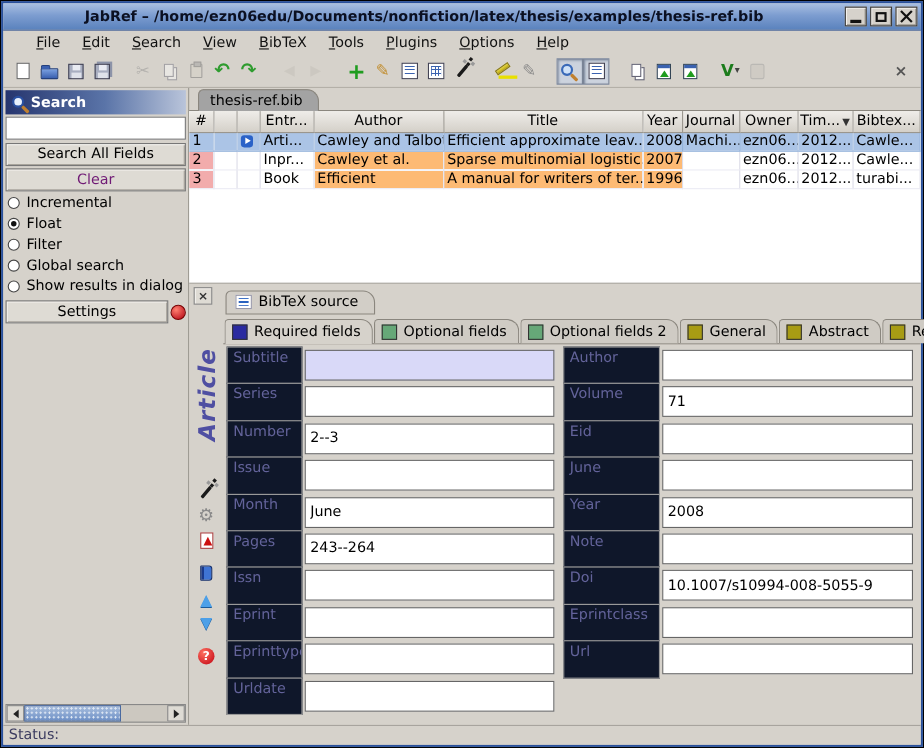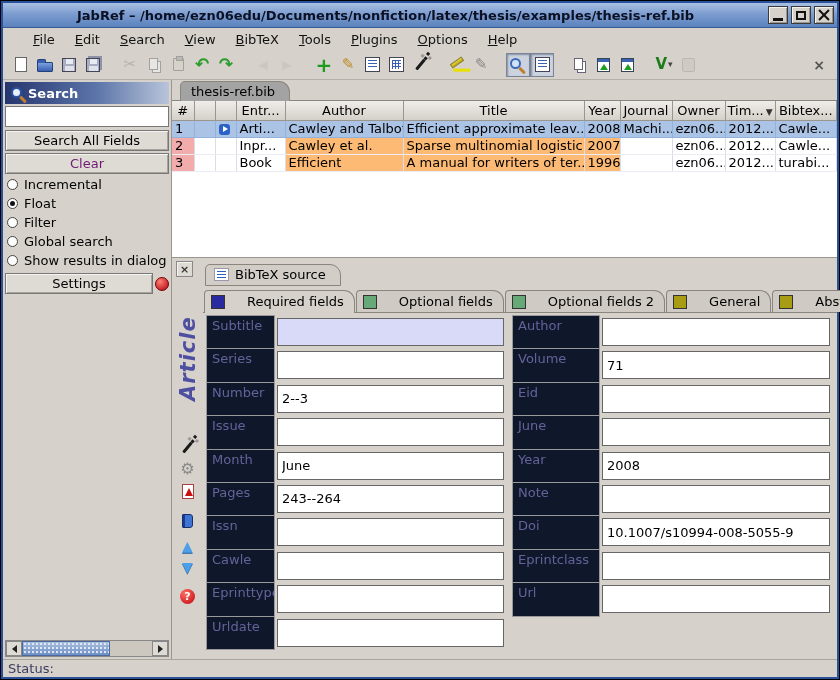--- a/index.html
+++ b/index.html
@@ -114,21 +114,21 @@
   .i-pdf::after{content:"";position:absolute;left:2px;top:3px;border-bottom:8px solid #cc1010;border-left:4px solid transparent;border-right:4px solid transparent;}
   .i-book{width:11px;height:14px;background:linear-gradient(90deg,#1a3a8c 2px,#3f74d4 2px);border:1px solid #16306e;border-radius:1px 3px 3px 1px;}
   .i-help{width:15px;height:15px;border-radius:50%;background:radial-gradient(circle at 35% 30%,#ff7060,#c00010);color:#fff;font-weight:bold;font-size:11px;display:flex;align-items:center;justify-content:center;}
 
   .ed-right{flex:1;display:flex;flex-direction:column;min-width:0;}
   .ed-top{height:28px;flex:none;display:flex;align-items:flex-end;padding-left:2px;}
   .srctab{border:1px solid #8a867e;border-radius:5px 11px 0 0;background:#d2cec7;padding:2px 14px 3px 8px;display:flex;align-items:center;gap:6px;}
   .srcicon{width:15px;height:13px;background:#fff;border:1px solid #99a;display:inline-block;}
   .srcicon::after{content:"";display:block;margin:2px;height:7px;background:repeating-linear-gradient(#2a62c0 0 1px,transparent 1px 3px);}
   .ed-tabs2{height:27px;flex:none;display:flex;align-items:flex-end;border-bottom:1px solid #8a867e;padding-left:1px;}
-  .ftab{border:1px solid #8a867e;border-bottom:none;border-radius:4px 11px 0 0;background:#cfcbc4;padding:3px 10px 3px 6px;display:flex;align-items:center;gap:22px;white-space:nowrap;margin-right:1px;}
+  .ftab{border:1px solid #8a867e;border-bottom:none;border-radius:4px 11px 0 0;background:#cfcbc4;padding:3px 10px 3px 6px;display:flex;align-items:center;gap:6px;white-space:nowrap;margin-right:1px;}
   .ftab.active{background:#d6d2cb;margin-bottom:-1px;padding-bottom:4px;}
   .sq{width:14px;height:14px;border:1px solid #333;flex:none;}
   .sq-req{background:#2a2aa0;}
   .sq-opt{background:#66a878;}
   .sq-gen{background:#a89c14;}
 
   .fields{flex:1;display:flex;gap:7px;padding:3px 6px 0 3px;min-height:0;}
   .fcol{display:flex;flex-direction:column;}
   .fcol-l{width:299px;flex:none;}
   .fcol-r{flex:1;}
@@ -459,21 +459,21 @@
                 </div>
               <div class="frow">
                   <div class="flabel">Pages</div>
                   <input class="finput" value="243--264" style="">
                 </div>
               <div class="frow">
                   <div class="flabel">Issn</div>
                   <input class="finput" value="" style="">
                 </div>
               <div class="frow">
-                  <div class="flabel">Cawle</div>
+                  <div class="flabel">Eprint</div>
                   <input class="finput" value="" style="">
                 </div>
               <div class="frow">
                   <div class="flabel">Eprinttype</div>
                   <input class="finput" value="" style="">
                 </div>
               <div class="frow">
                   <div class="flabel">Urldate</div>
                   <input class="finput" value="" style="">
                 </div>

